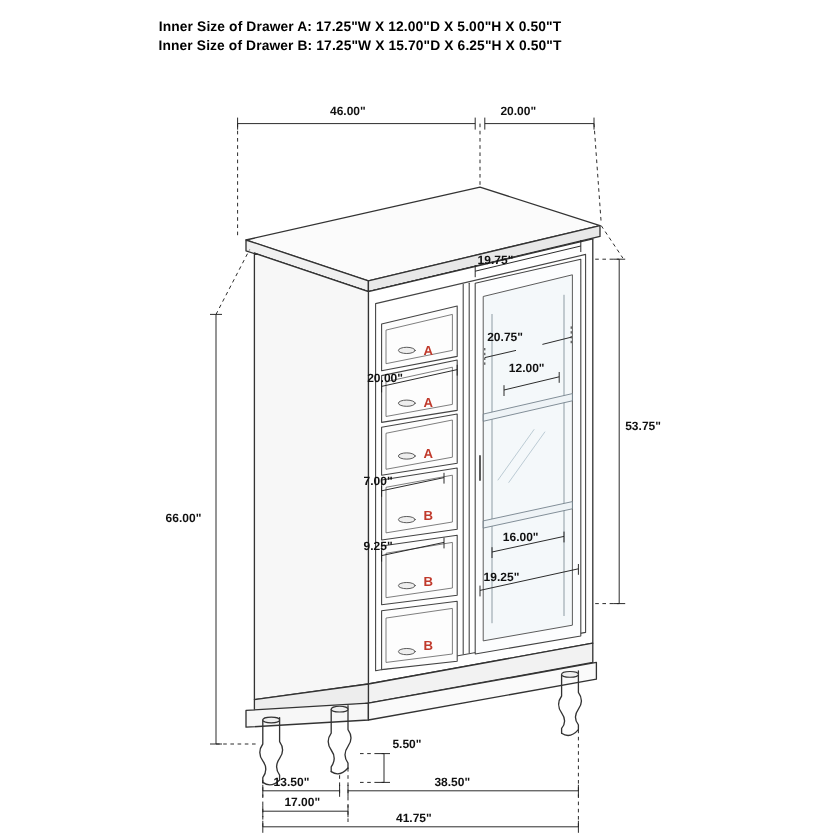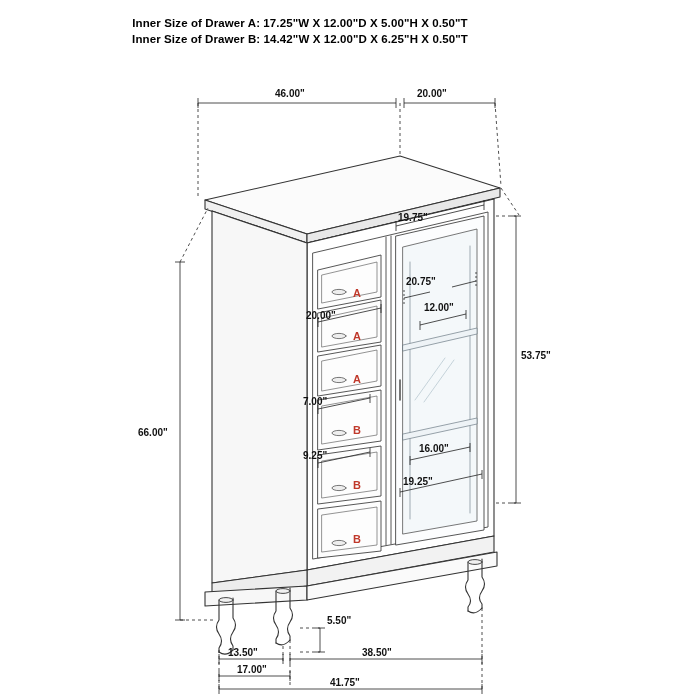--- a/index.html
+++ b/index.html
@@ -37,21 +37,21 @@
     font-weight:bold;
     color:#c0392b;
   }
 </style>
 </head>
 <body>
 
 <div id="stage">
 
   <div class="hdr" id="hdr1">Inner Size of Drawer A: 17.25"W X 12.00"D X 5.00"H X 0.50"T</div>
-  <div class="hdr" id="hdr2">Inner Size of Drawer B: 14.42"W X 12.00"D X 6.25"H X 0.50"T</div>
+  <div class="hdr" id="hdr2">Inner Size of Drawer B: 17.25"W X 15.70"D X 6.25"H X 0.50"T</div>
 
   <svg width="700" height="700" viewBox="0 0 700 700">
     <g fill="none" stroke="#333" stroke-width="1.1" stroke-linejoin="round" stroke-linecap="round">
 
       <polygon points="205,200 400,156 500,188 307,234" fill="#fbfbfb" stroke="#333"></polygon>
       <polygon points="205,200 307,234 307,243 205,209" fill="#f0f0f0" stroke="#333"></polygon>
       <polygon points="307,234 500,188 500,197 307,243" fill="#e8e8e8" stroke="#333"></polygon>
 
       <line x1="212" y1="211" x2="307" y2="243"></line>
       <line x1="307" y1="243" x2="494" y2="199"></line>

